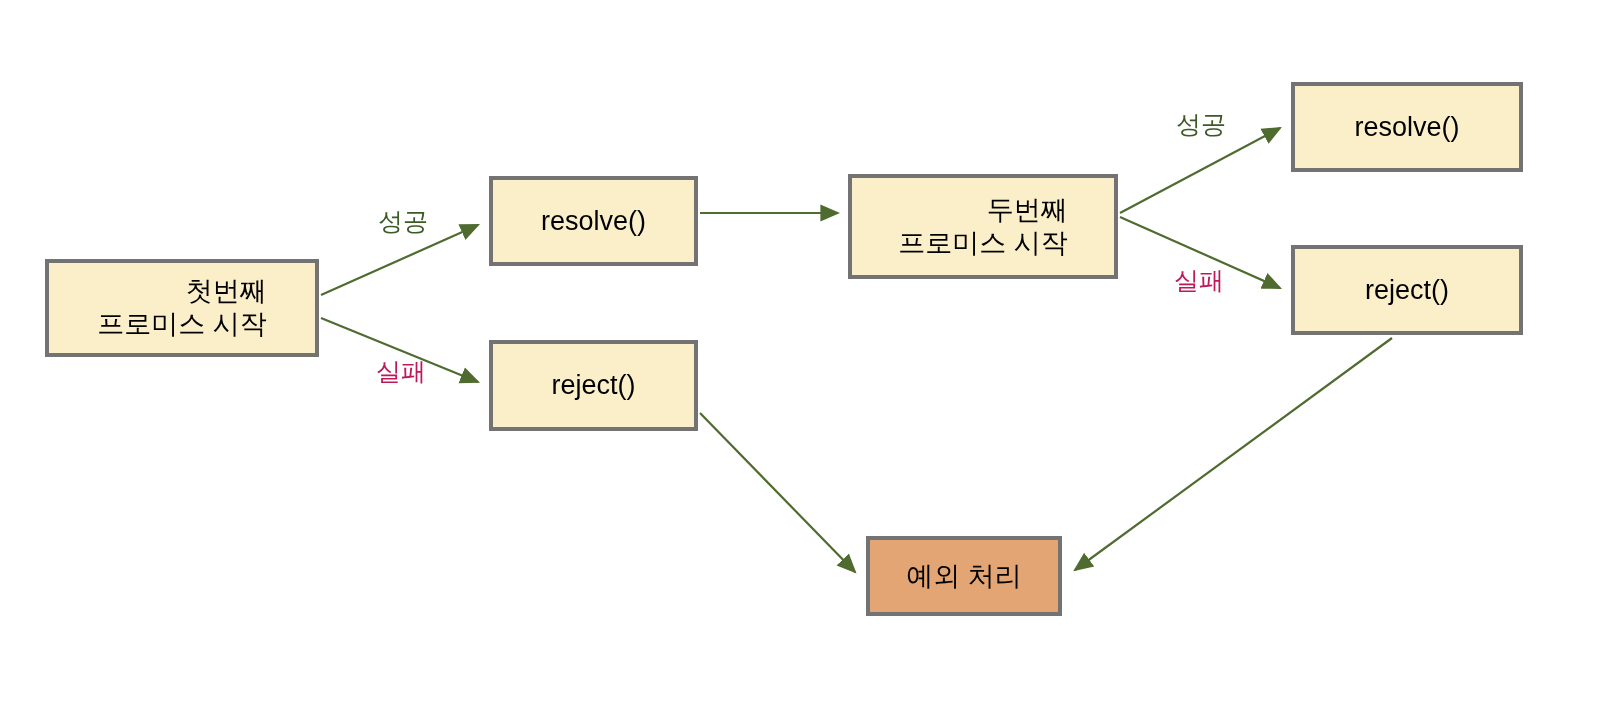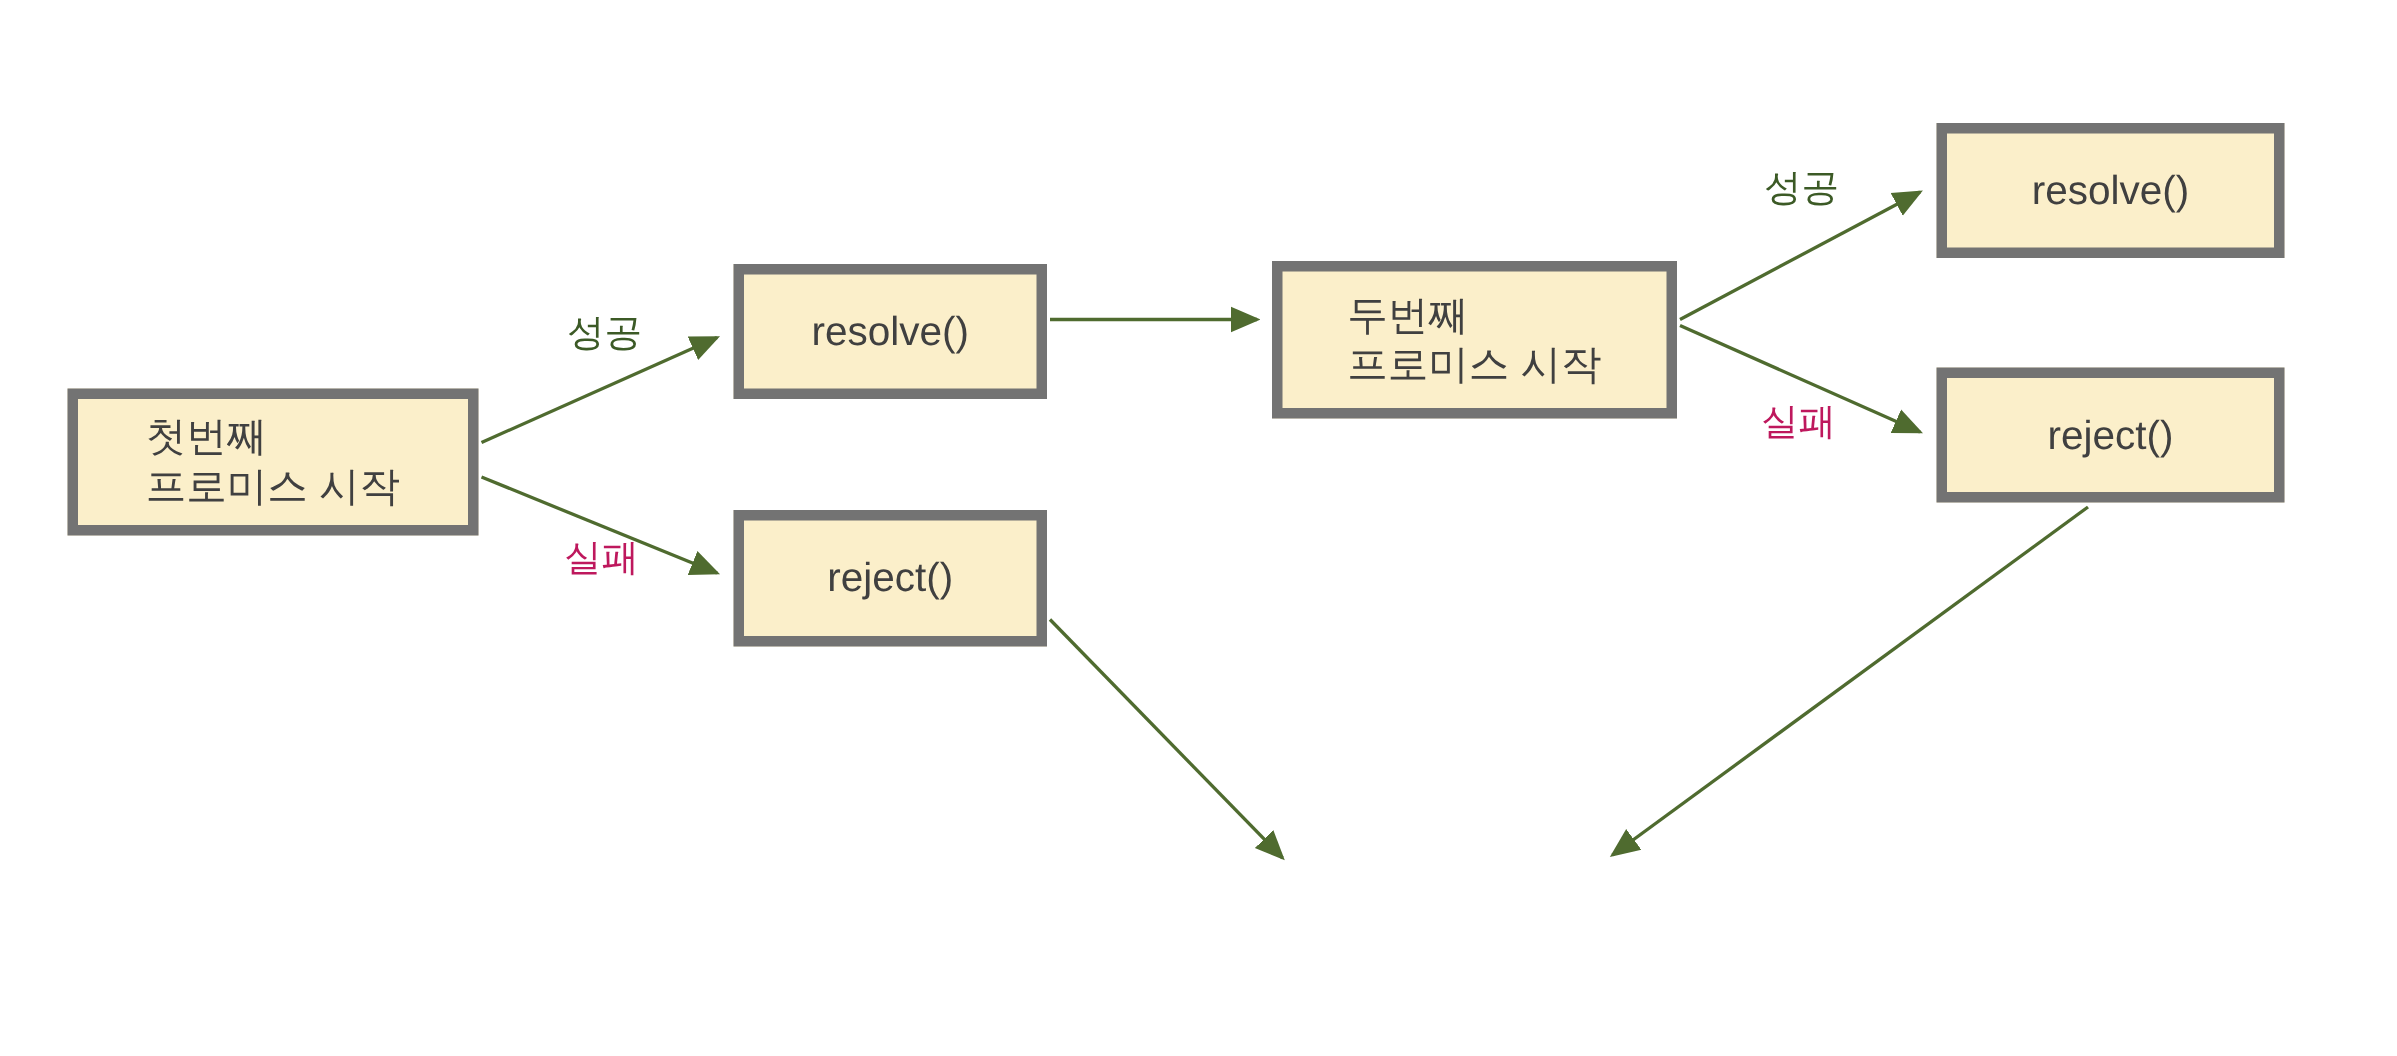--- a/index.html
+++ b/index.html
@@ -21,27 +21,27 @@
     position: absolute;
     left: 0;
     top: 0;
     width: 1598px;
     height: 704px;
     pointer-events: none;
   }
   .node {
     position: absolute;
     box-sizing: border-box;
-    border: 7px solid #737373;
+    border: 4px solid #737373;
     background: #fbefca;
     display: flex;
     align-items: center;
     justify-content: center;
-    text-align: left;
-    color: #404040;
+    text-align: right;
+    color: #000000;
     font-size: 27px;
     line-height: 1.22;
     letter-spacing: 0px;
     white-space: pre-line;
     font-weight: 400;
   }
   .node.exception {
     background: #e3a574;
   }
   .edge-label {
@@ -101,20 +101,21 @@
 
   <div class="node" style="left:489px; top:340px; width:209px; height:91px;">reject()</div>
 
   <div class="node" style="left:848px; top:162px; width:270px; height:105px;margin-top:12px;">두번째
 프로미스 시작</div>
 
   <div class="node" style="left:1291px; top:82px; width:232px; height:90px;">resolve()</div>
 
   <div class="node" style="left:1291px; top:245px; width:232px; height:90px;">reject()</div>
 
+  <div class="node exception" style="left:866px; top:536px; width:196px; height:80px;">예외 처리</div>
 
   <div class="edge-label success" style="left:378px; top:205px;">성공</div>
 
   <div class="edge-label failure" style="left:376px; top:355px;">실패</div>
 
   <div class="edge-label success" style="left:1176px; top:108px;">성공</div>
 
   <div class="edge-label failure" style="left:1174px; top:264px;">실패</div>
 
 </div>

